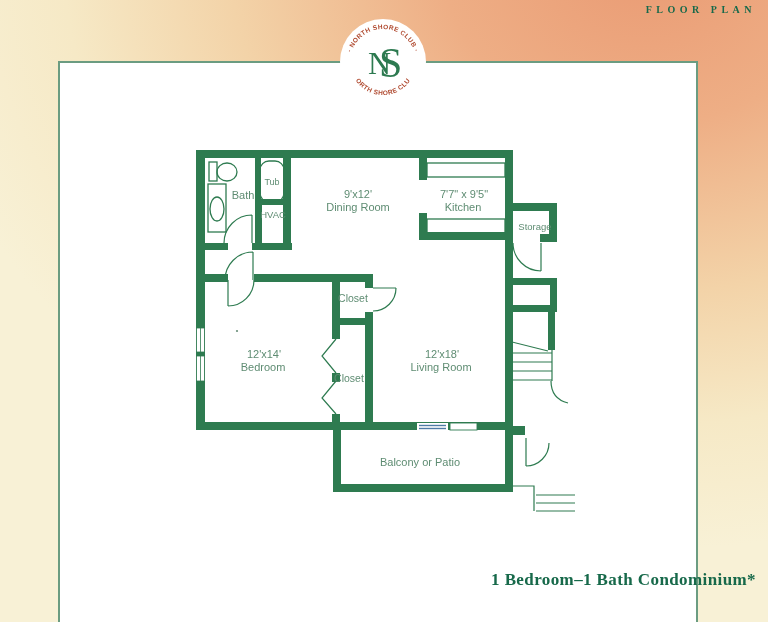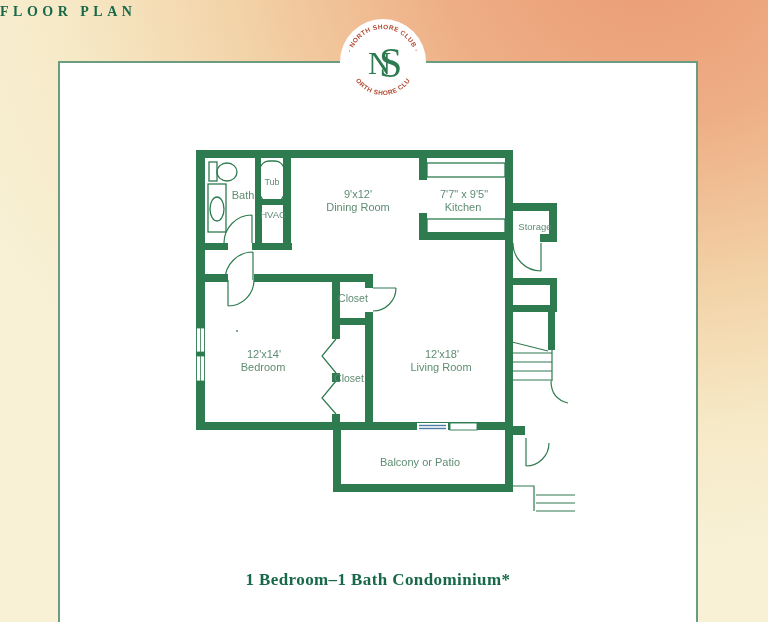--- a/index.html
+++ b/index.html
@@ -7,28 +7,28 @@
     position:relative;width:768px;height:622px;overflow:hidden;
     background:radial-gradient(120% 118% at 84% -6%,
       #ea9b74 0%, #eeae85 22%, #f3d3a8 45%, #f6e9c6 63%, #f8f1d6 80%);
     font-family:"Liberation Serif", serif;
   }
   .page{
     position:absolute;left:58px;top:61px;width:640px;height:600px;
     background:#ffffff;border:2px solid #6b9c81;box-sizing:border-box;z-index:1;
   }
   .heading{
-    position:absolute;top:4px;left:0;width:768px;box-sizing:border-box;padding-right:32px;
-    text-align:left;color:#17694a;font-size:14px;font-weight:600;
+    position:absolute;top:4px;left:0;width:768px;box-sizing:border-box;padding-right:12px;
+    text-align:right;color:#17694a;font-size:10px;font-weight:600;
     letter-spacing:4.5px;z-index:2;font-family:"Liberation Serif", serif;
   }
   .seal{position:absolute;left:340px;top:19px;width:86px;height:86px;z-index:3;}
   .caption{
     position:absolute;top:570px;left:0;width:768px;box-sizing:border-box;padding-right:12px;
-    text-align:center;color:#17694a;font-size:17px;font-weight:bold;
+    text-align:right;color:#17694a;font-size:17px;font-weight:bold;
     letter-spacing:0.4px;z-index:2;font-family:"Liberation Serif", serif;
   }
   .plan{position:absolute;left:190px;top:140px;z-index:2;}
   .plan text{
     font-family:"Liberation Sans", sans-serif;fill:#5e8c72;
   }
   .wall{fill:#2e7b50;}
   .thin{fill:none;stroke:#2e7b50;stroke-width:1.3;}
   .door{fill:none;stroke:#2e7b50;stroke-width:1.2;}
   .winline{stroke:#4e7ca6;stroke-width:1.4;}

